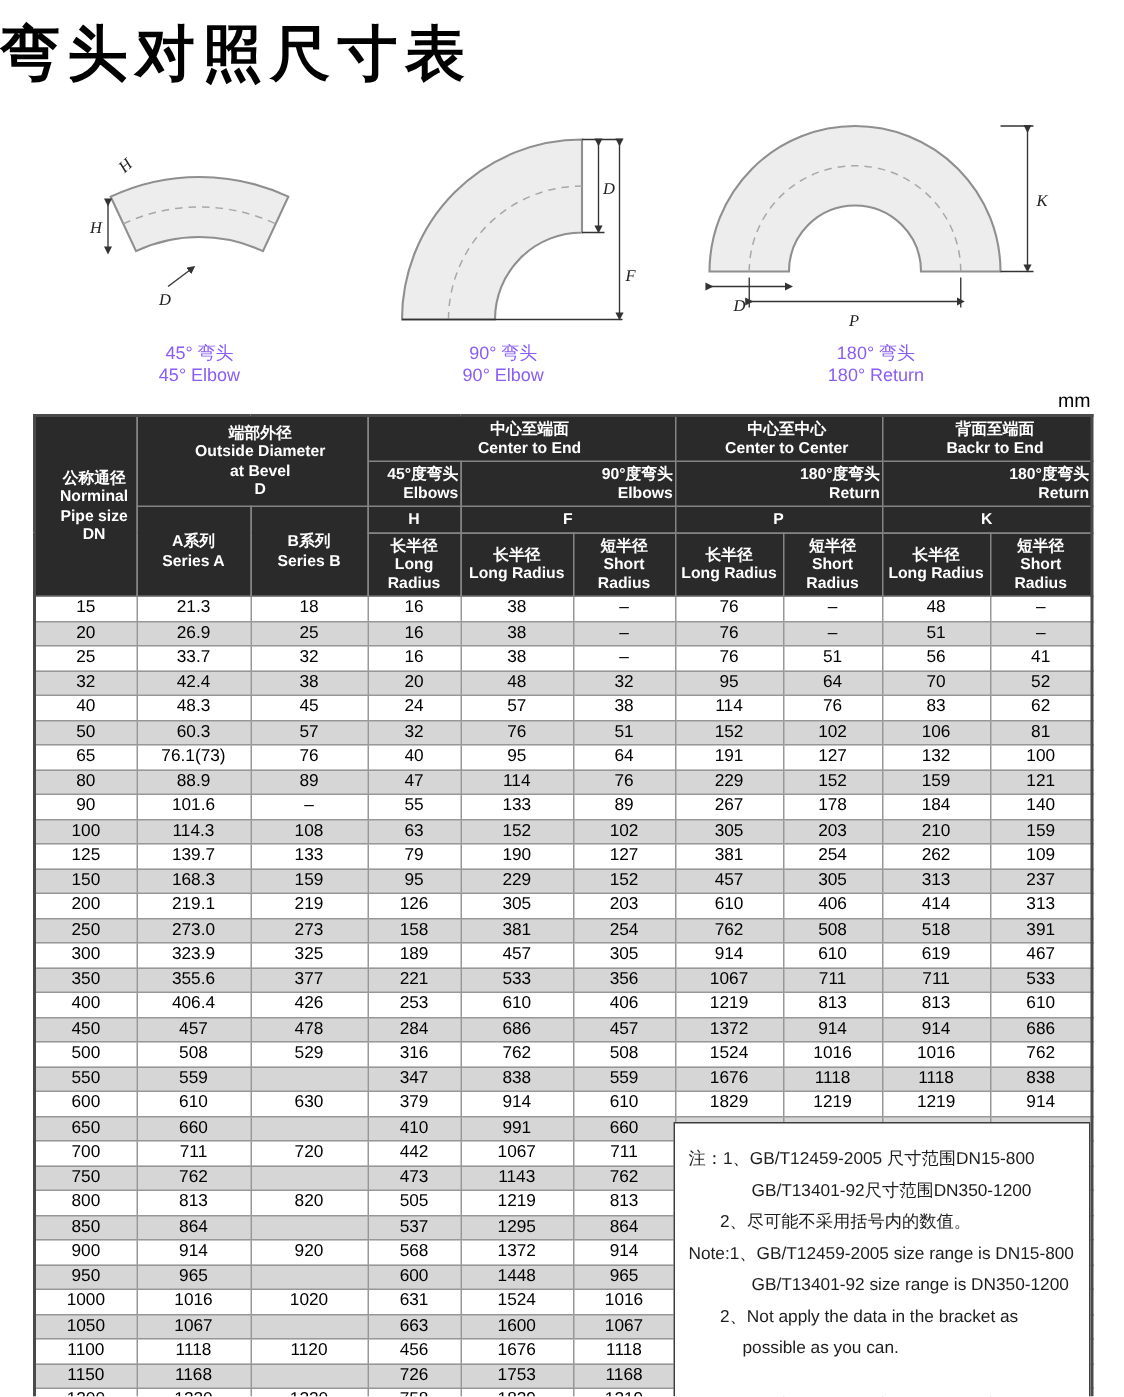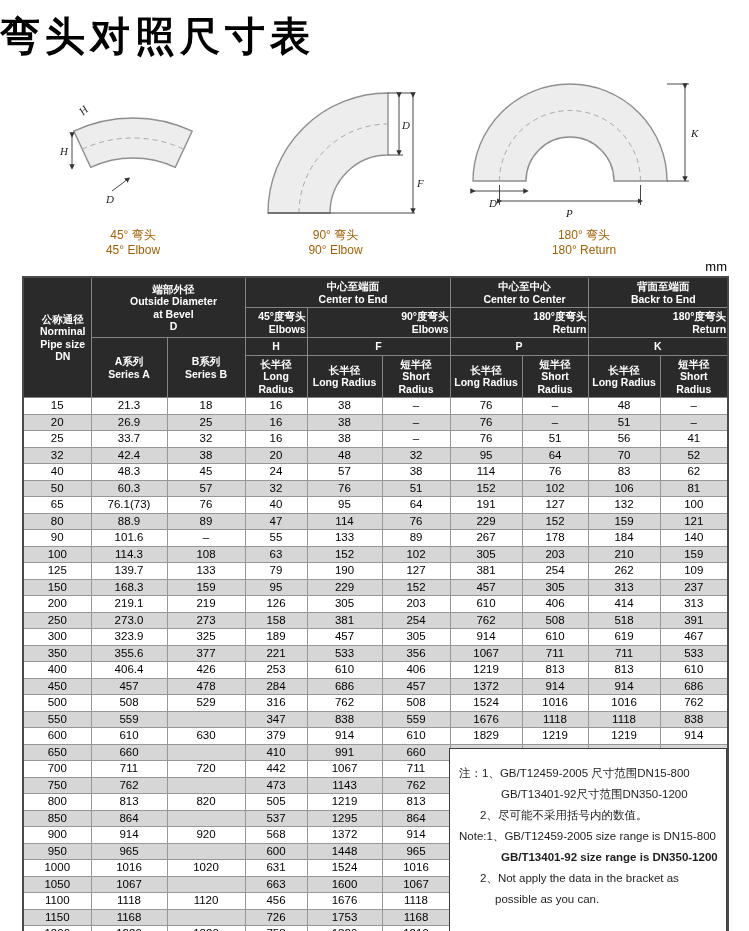--- a/index.html
+++ b/index.html
@@ -11,21 +11,21 @@
   .title {
     font-size:40px; font-weight:900; letter-spacing:5px;
     padding-top:10px; line-height:52px; color:#000;
   }
   .diagrams {
     display:flex; justify-content:space-between; align-items:flex-end;
     padding:16px 44px 0 58px; height:196px;
   }
   .fig { display:flex; flex-direction:column; align-items:center; }
   .fig svg { display:block; }
-  .figcap { text-align:center; font-size:12px; line-height:15px; margin-top:5px; color:#a16207; }
+  .figcap { text-align:center; font-size:12px; line-height:15px; margin-top:5px; color:#8b5cf6; }
   .mm { text-align:right; padding-right:22px; font-size:13px; height:18px; line-height:18px; }
   .table-wrap { position:relative; margin:0 22px; }
   table {
     border-collapse:collapse; table-layout:fixed; width:705px;
     text-align:center; border:2px solid #4a4a4a;
   }
   th {
     background:#2a2a2a; color:#fff; border:1px solid #848484; font-weight:bold;
     font-size:10.5px; line-height:12.5px; white-space:pre-line; padding:2px 1px;
     vertical-align:middle;
@@ -40,21 +40,21 @@
   }
   tbody tr:nth-child(odd) td { background:#ffffff; }
   tbody tr:nth-child(even) td { background:#d6d6d6; }
   .notes {
     position:absolute; right:0; bottom:2px; width:278px; height:193px;
     background:#fff; border:1px solid #3d3d3d; font-size:11.5px; line-height:21px;
     padding:14px 6px 0 9px; color:#1d1d1d;
   }
   .nl2 { padding-left:42px; }
   .nl3 { padding-left:21px; }
-  .nl5 { padding-left:42px;font-weight:bold; }
+  .nl5 { padding-left:42px; }
   .nl6 { padding-left:21px; }
   .nl7 { padding-left:36px; }
   .band { fill:#ededed; stroke:#8f8f8f; stroke-width:1.4; }
   .mid  { fill:none; stroke:#a8a8a8; stroke-width:1; stroke-dasharray:5 4; }
   .dim  { stroke:#333; stroke-width:0.9; fill:none; }
   .dimtxt { fill:#222; font-size:11px; font-style:italic; font-family:"Liberation Serif","DejaVu Serif",serif; }
 </style>
 </head>
 <body>
 

